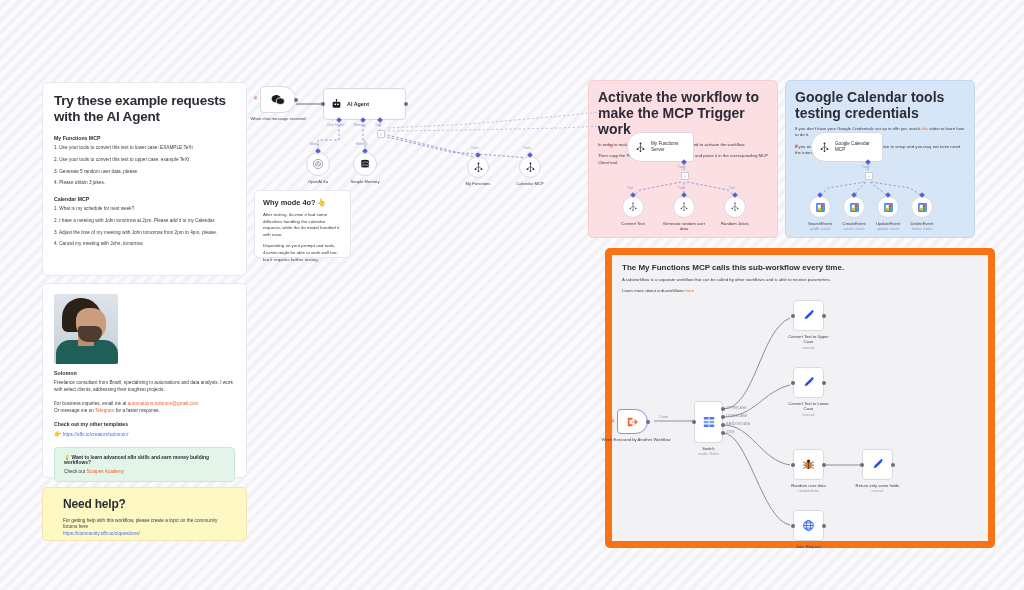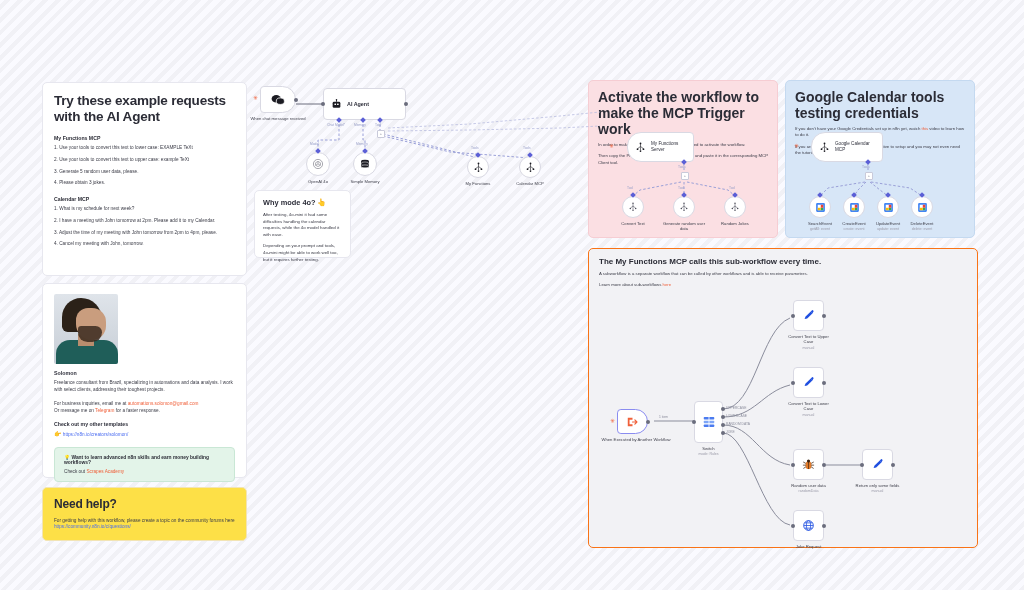--- a/index.html
+++ b/index.html
@@ -51,21 +51,21 @@
   .lnk-b{color:#4a6cf0;}
   .a-sub{font-size:5.2px;font-weight:700;margin:7px 0 3px;}
   .promo{
     margin-top:8px;background:#e3f4e9;border:1px solid #c9e7d5;border-radius:4px;
     padding:6px 7px 7px 9px;
   }
   .promo .p1{font-size:4.9px;font-weight:700;color:#2b2c36;margin:0 0 4px;}
   .promo .p2{font-size:4.7px;color:#3a3b46;margin:0;}
   #needhelp{
     left:42px;top:487px;width:205px;height:54px;
-    background:#fde047;border:1px solid #f2e4b5;padding:9px 11px;
+    background:#fef9c3;border:1px solid #f2e4b5;padding:9px 20px;
   }
   #needhelp .card-h{font-size:12px;margin-bottom:6px;}
   #needhelp p{font-size:4.7px;line-height:1.45;color:#3a3b46;margin:0;}
   
   #why{
     left:254px;top:190px;width:97px;height:68px;
     background:#ffffff;border:1px solid #e7e7ef;padding:7px 8px;
   }
   #why h3{font-size:7.4px;font-weight:700;margin:0 0 5px;}
   #why p{font-size:4.4px;line-height:1.5;color:#3a3b46;margin:0 0 5px;}
@@ -78,22 +78,22 @@
   
   #pink{
     left:588px;top:80px;width:190px;height:158px;
     background:#fbdfe3;border:1px solid #f6cdd3;padding:8px 9px;
   }
   #blue{
     left:785px;top:80px;width:190px;height:158px;
     background:#d7e6f7;border:1px solid #c4d9f0;padding:8px 9px;
   }
   #gray{
-    left:588px;top:248px;width:390px;height:300px;
-    background:#f2f2f5;border:1px solid #f97316;padding:8px 10px;
+    left:605px;top:248px;width:390px;height:300px;
+    background:#f2f2f5;border:7px solid #f97316;padding:8px 10px;
   }
   .panel-h{font-size:14px;font-weight:700;margin:0 0 5px;color:#2b2c36;}
   .panel-p{font-size:4.3px;line-height:1.5;color:#3a3b46;margin:0 0 5px;}
   #gray .panel-h{font-size:8px;}
   
   .node{position:absolute;}
   .nbox{
     background:#ffffff;border:1px solid #d9d9e3;border-radius:4px;
     display:flex;align-items:center;box-sizing:border-box;
   }

